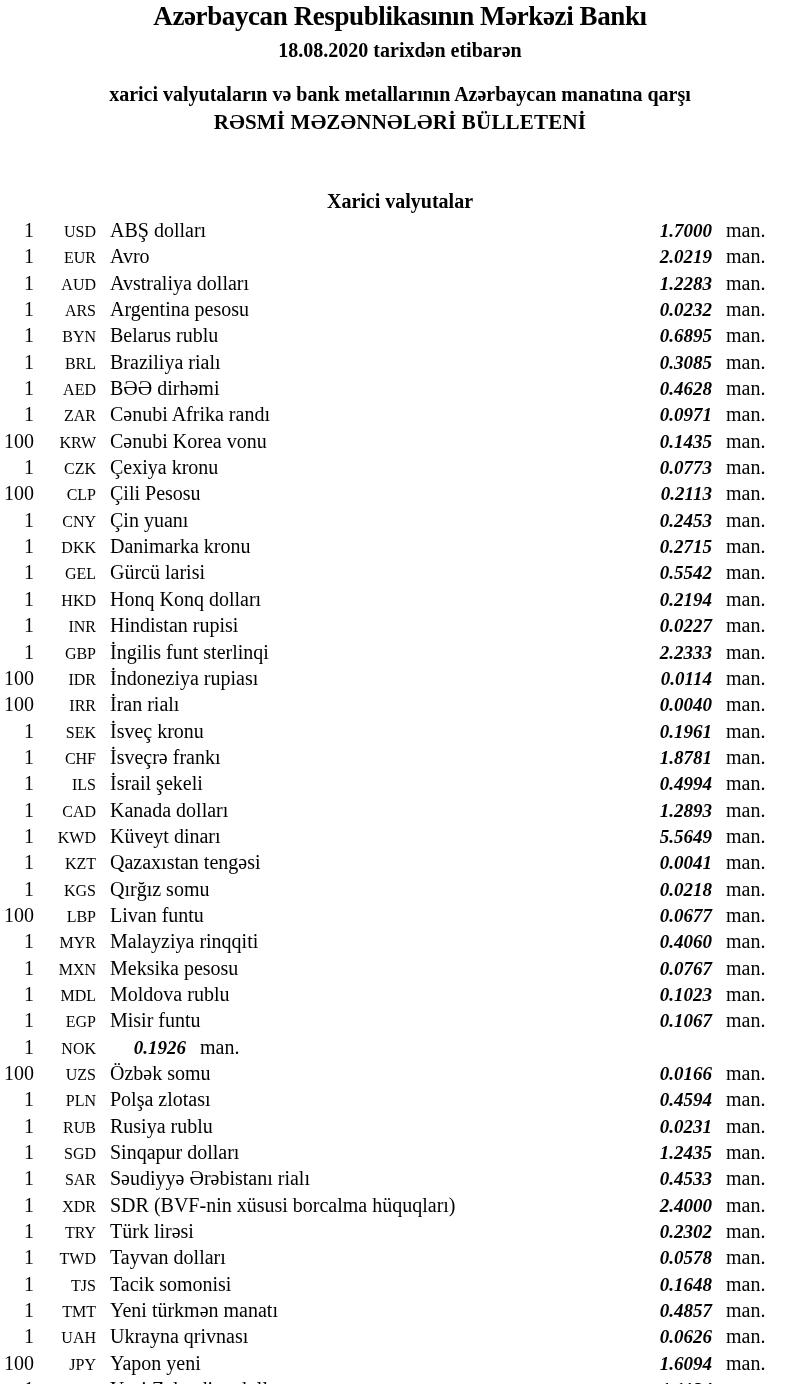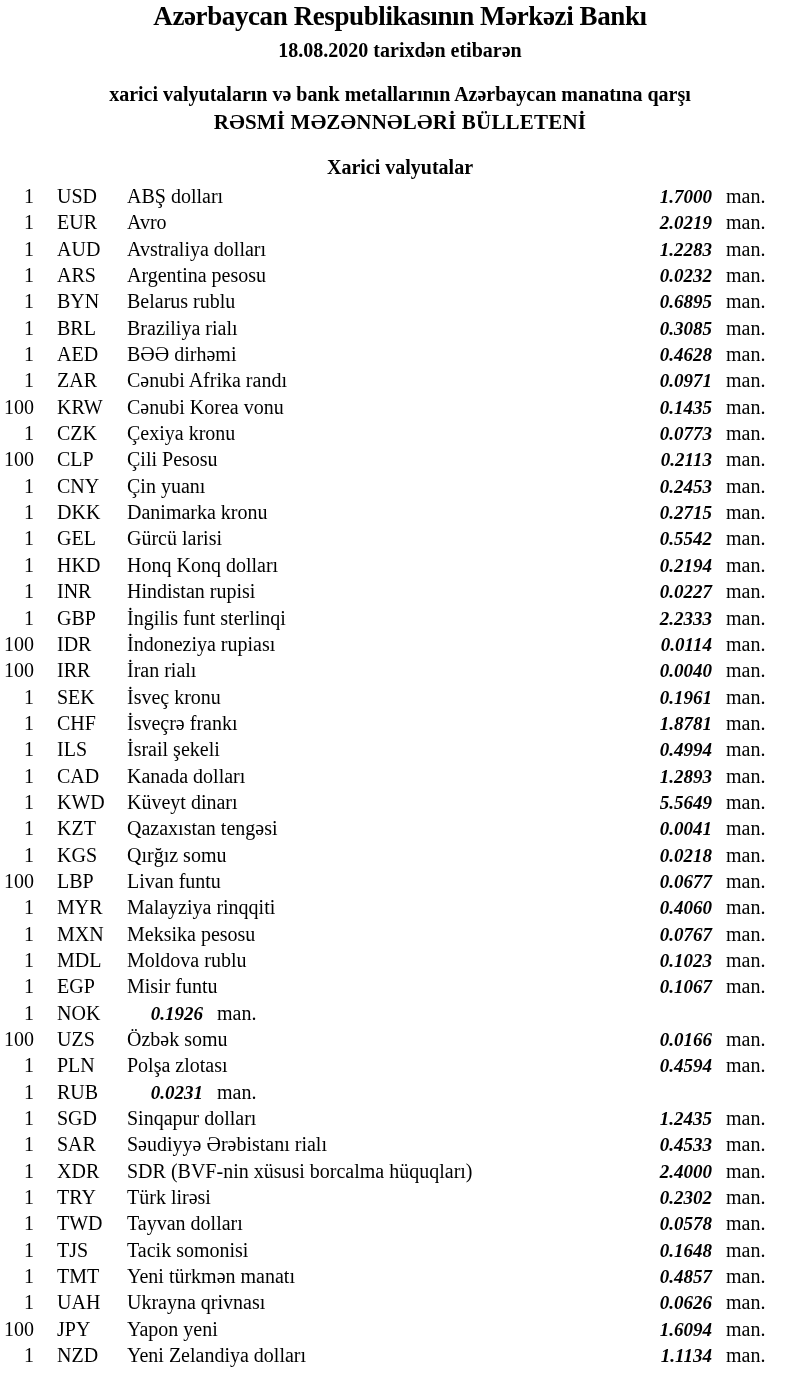--- a/index.html
+++ b/index.html
@@ -48,44 +48,44 @@
     font-weight: bold;
     line-height: 26px;
     margin-top: 3px;
     letter-spacing: 0.2px;
   }
   .section-title {
     text-align: center;
     font-size: 20px;
     font-weight: bold;
     line-height: 24px;
-    margin-top: 20px;
+    margin-top: 54px;
   }
   .rates {
     margin-top: 4px;
   }
   .row {
     display: flex;
     align-items: baseline;
     height: 26.35px;
     line-height: 26.35px;
     padding-right: 28px;
     white-space: nowrap;
   }
   .qty {
     width: 34px;
     text-align: right;
     font-size: 20px;
     flex: none;
   }
   .code {
     width: 56px;
-    margin-left: 23px;
-    text-align: left;
-    font-size: 20px;
+    margin-left: 6px;
+    text-align: right;
+    font-size: 16px;
     flex: none;
   }
   .name {
     flex: 1 1 auto;
     margin-left: 14px;
     font-size: 20px;
     overflow: hidden;
   }
   .rate {
     width: 90px;
@@ -349,20 +349,21 @@
       <div class="row">
     <span class="qty">1</span>
     <span class="code">PLN</span>
     <span class="name">Polşa zlotası</span>
     <span class="rate">0.4594</span>
     <span class="unit">man.</span>
   </div>
       <div class="row">
     <span class="qty">1</span>
     <span class="code">RUB</span>
+    <span class="name">Rusiya rublu</span>
     <span class="rate">0.0231</span>
     <span class="unit">man.</span>
   </div>
       <div class="row">
     <span class="qty">1</span>
     <span class="code">SGD</span>
     <span class="name">Sinqapur dolları</span>
     <span class="rate">1.2435</span>
     <span class="unit">man.</span>
   </div>

